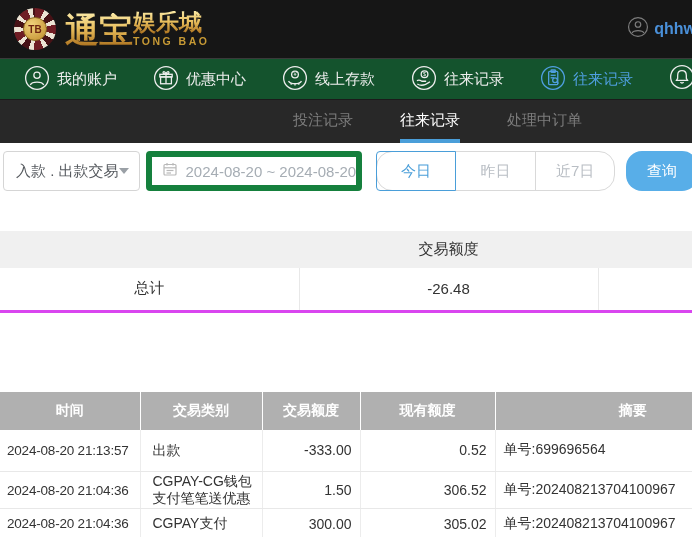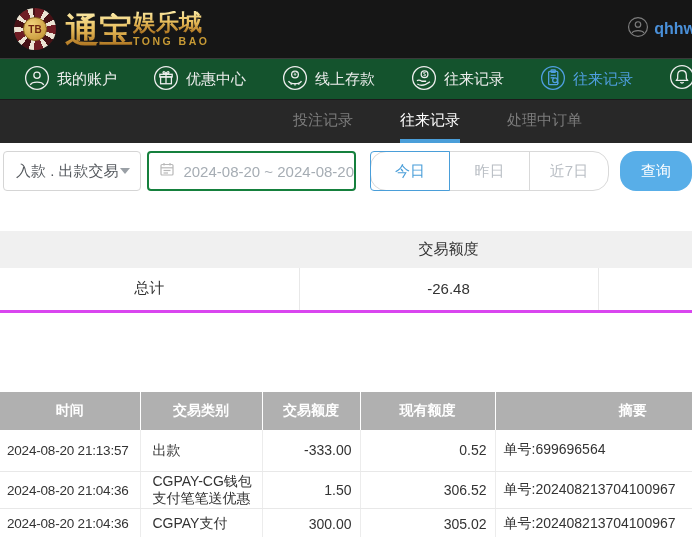--- a/index.html
+++ b/index.html
@@ -43,21 +43,21 @@
     border-bottom:4px solid transparent; padding-top:2px; }
   .subtab.active { color:#fff; border-bottom-color:#4a9ed9; }
 
   
   .filterbar { display:flex; align-items:center; padding:8px 0 0 3px; background:#fff;justify-content:space-between; }
   .select-box { width:154px; height:40px; border:1px solid #d5d5d5; border-radius:4px;
     display:flex; align-items:center; padding:0 10px 0 12px; cursor:pointer; }
   .select-box .label { font-size:15px; color:#55595e; flex:1; white-space:nowrap; }
   .caret { width:0; height:0; border-left:5px solid transparent; border-right:5px solid transparent;
     border-top:6px solid #9aa0a6; }
-  .date-box { width:223px; height:40px; border:2px solid #15803d; border-radius:4px; margin-left:6px;
+  .date-box { width:223px; height:40px; border:6px solid #15803d; border-radius:4px; margin-left:6px;
     display:flex; align-items:center; padding-left:10px; gap:8px; cursor:pointer; }
   .date-box .label { font-size:15px; color:#a6adb4; white-space:nowrap; }
   .seg-group { margin-left:14px; height:40px; display:flex; border:1px solid #d9d9d9; border-radius:16px; }
   .seg { width:79px; display:flex; align-items:center; justify-content:center;
     font-size:15px; color:#b9bec4; cursor:pointer; white-space:nowrap; }
   .seg.divided { border-left:1px solid #d9d9d9; }
   .seg.active { width:80px; border:1px solid #4a9ed9; color:#4a9ed9; border-radius:4px 0 0 4px;
     margin:-1px 0 -1px -1px; }
   .search-btn { margin-left:11px; width:72px; height:40px; background:#58aee8; color:#fff;
     border:none; border-radius:16px; font-size:15px; cursor:pointer; flex:0 0 auto;

